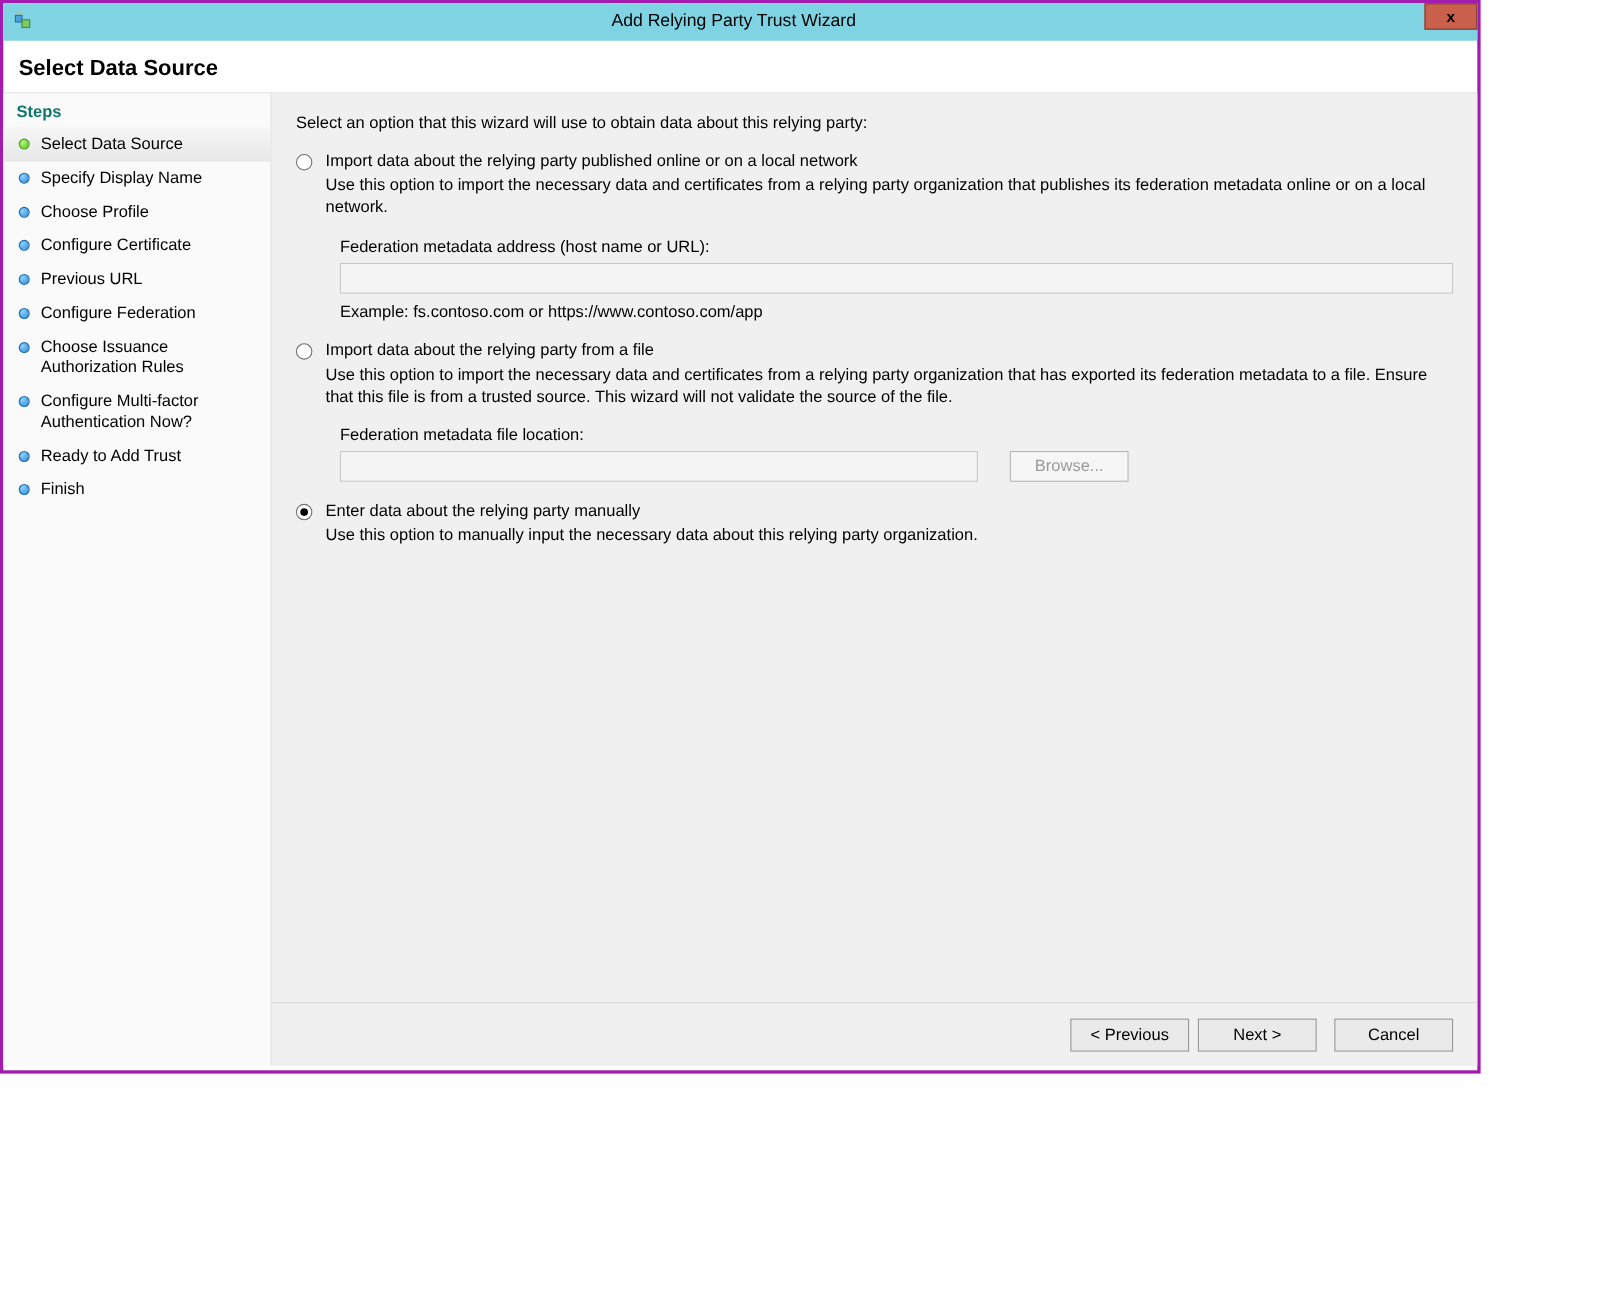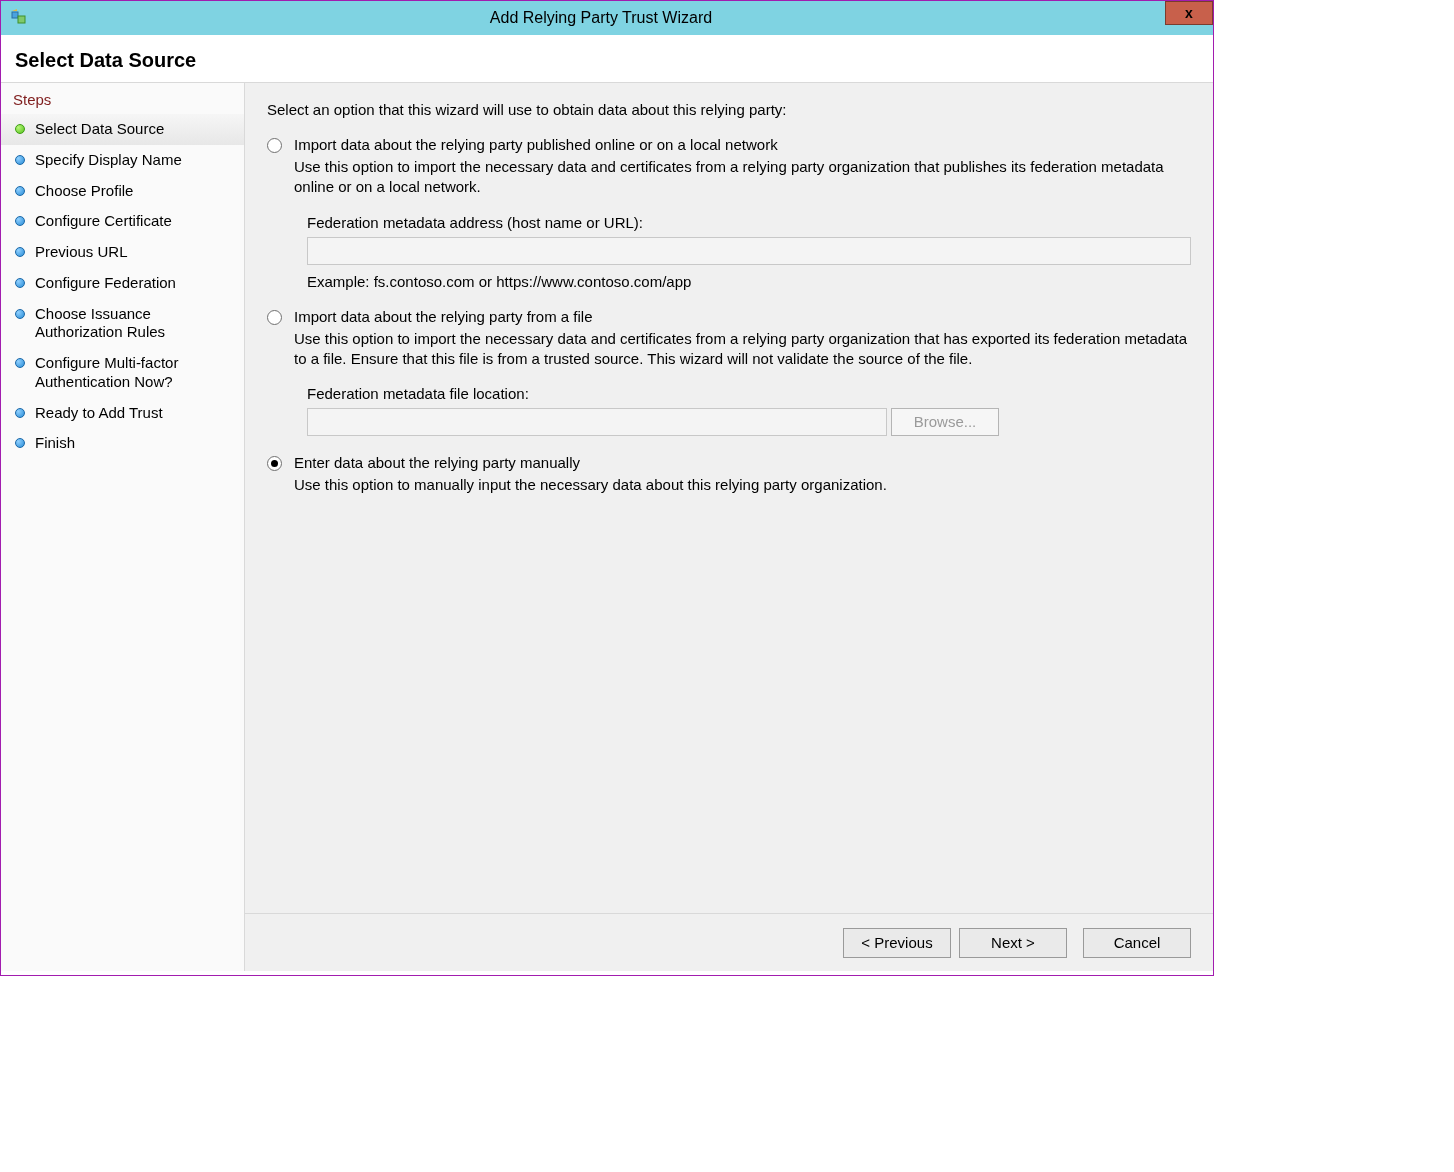--- a/index.html
+++ b/index.html
@@ -1,20 +1,20 @@
 <!DOCTYPE html>
 <html><head>
 <meta charset="utf-8">
 <style>
   * { box-sizing: border-box; }
   html, body { margin: 0; padding: 0; font-family: "Segoe UI", Tahoma, sans-serif; font-size: 15px; }
   .window-frame {
-    width: 1214px;
+    width: 1346px;
     height: 976px;
-    border: 1px solid #a21caf;
+    border: 3px solid #a21caf;
     background: #ffffff;
     position: relative;
     margin: 0;
   }
   .title-bar {
     height: 34px;
     background: #7fd3e2;
     display: flex;
     align-items: center;
     position: relative;
@@ -53,24 +53,24 @@
     display: flex;
     height: calc(100% - 34px - 52px);
   }
   .sidebar {
     width: 244px;
     border-right: 1px solid #d9d9d9;
     background: #fafafa;
     padding-top: 4px;
   }
   .sidebar-header {
-    font-weight: normal;
+    font-weight: bold;
     font-size: 15px;
     padding: 4px 12px 6px 12px;
-    color: #7f1d1d;
+    color: #0f766e;
   }
   .step-item {
     display: flex;
     align-items: flex-start;
     padding: 6px 12px 6px 14px;
     color: #000;
     line-height: 1.25;
   }
   .step-item .bullet {
     width: 10px; height: 10px; border-radius: 50%;
@@ -132,21 +132,21 @@
     color: #000;
     margin-top: 4px;
     margin-bottom: 16px;
     line-height: 1.35;
   }
   .field-block {
     margin-left: 40px;
     margin-bottom: 18px;
   }
   .field-label { color: #000; margin-bottom: 6px; }
-  .field-row { display: flex; align-items: center; gap: 4px; }
+  .field-row { display: flex; align-items: center; gap: 29px; }
   .text-input {
     height: 28px;
     border: 1px solid #b8b8b8;
     background: #fcfcfc;
     flex: 1;
   }
   .text-input.disabled { background: #f4f4f4; border-color:#c8c8c8; }
   .example { color: #000; margin-top: 8px; }
   .browse-btn {
     width: 108px; height: 28px;

